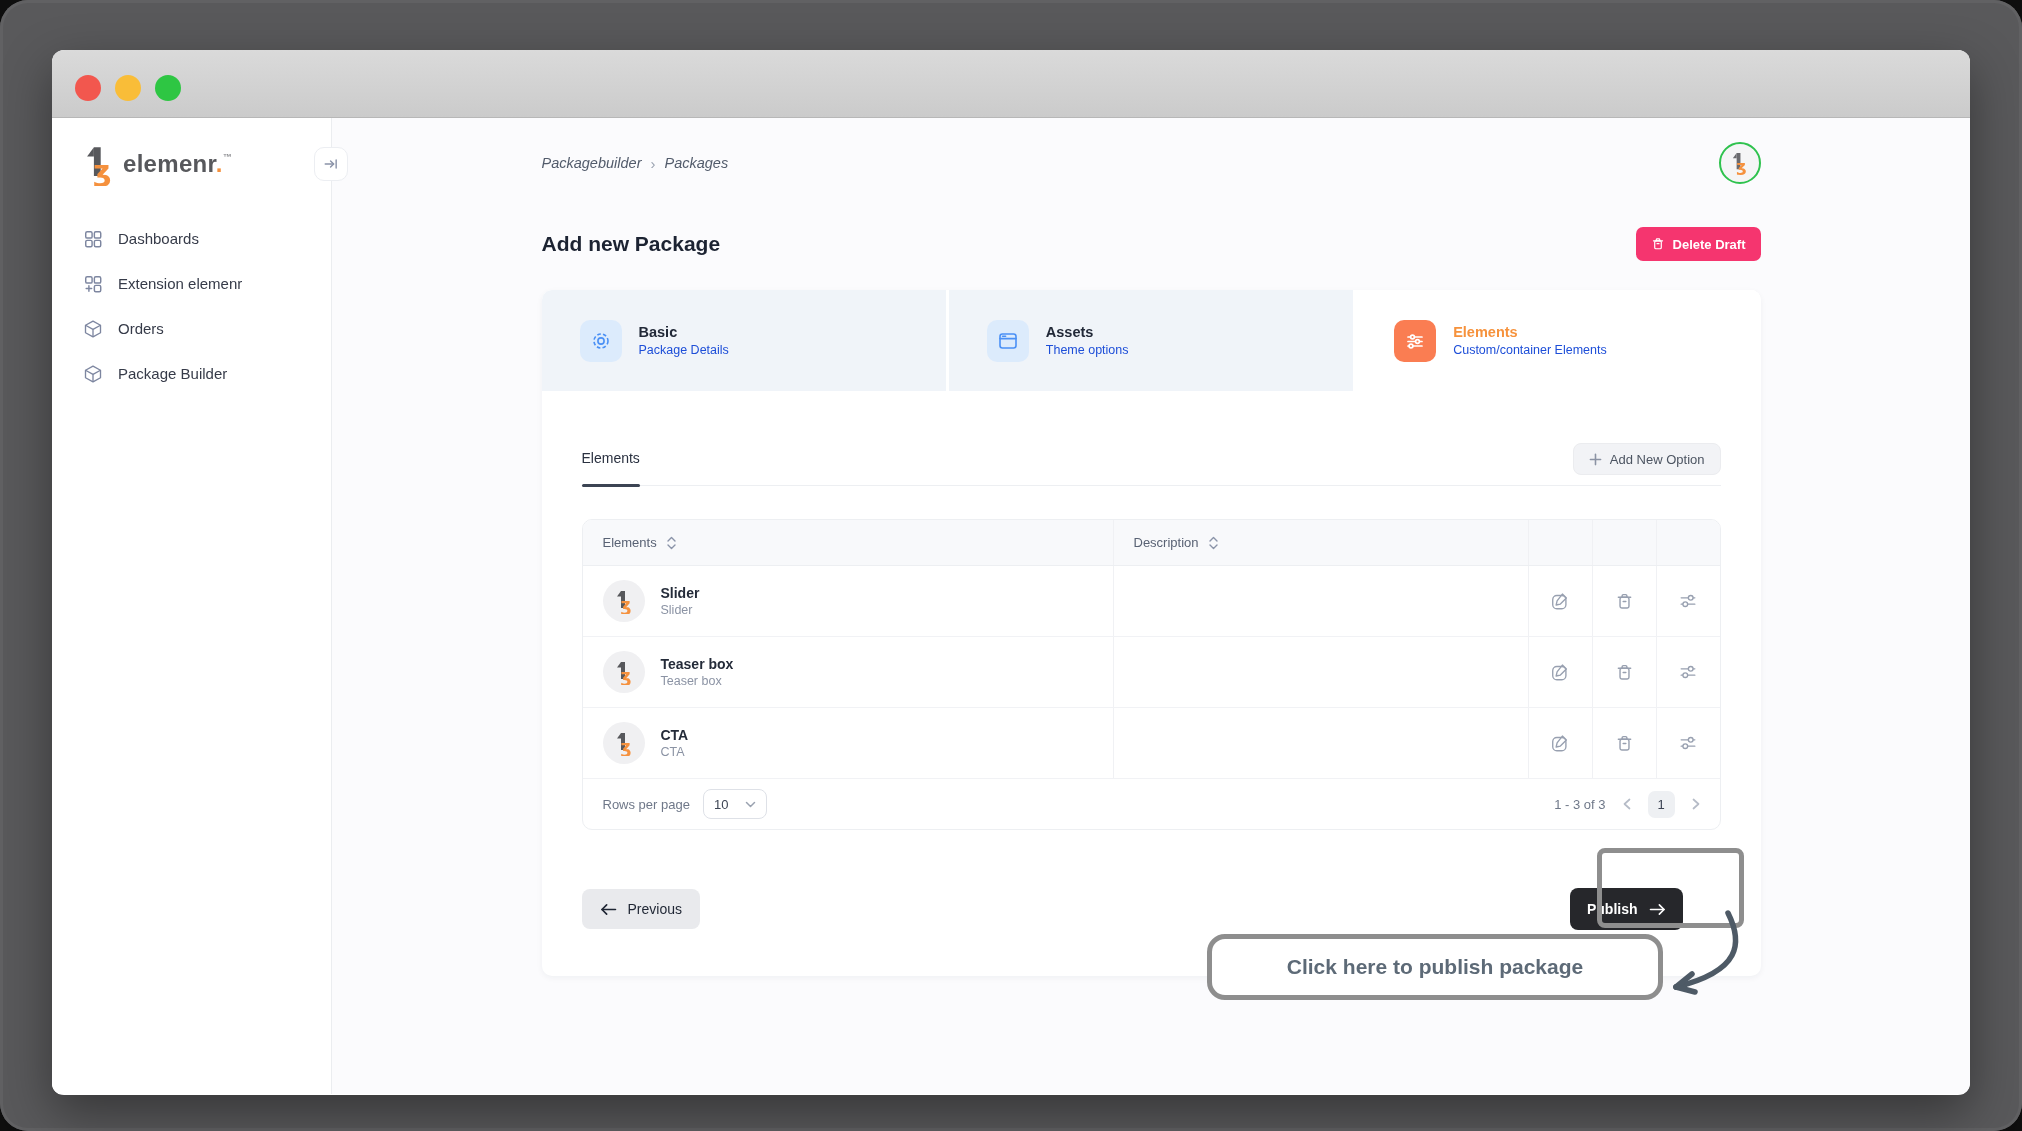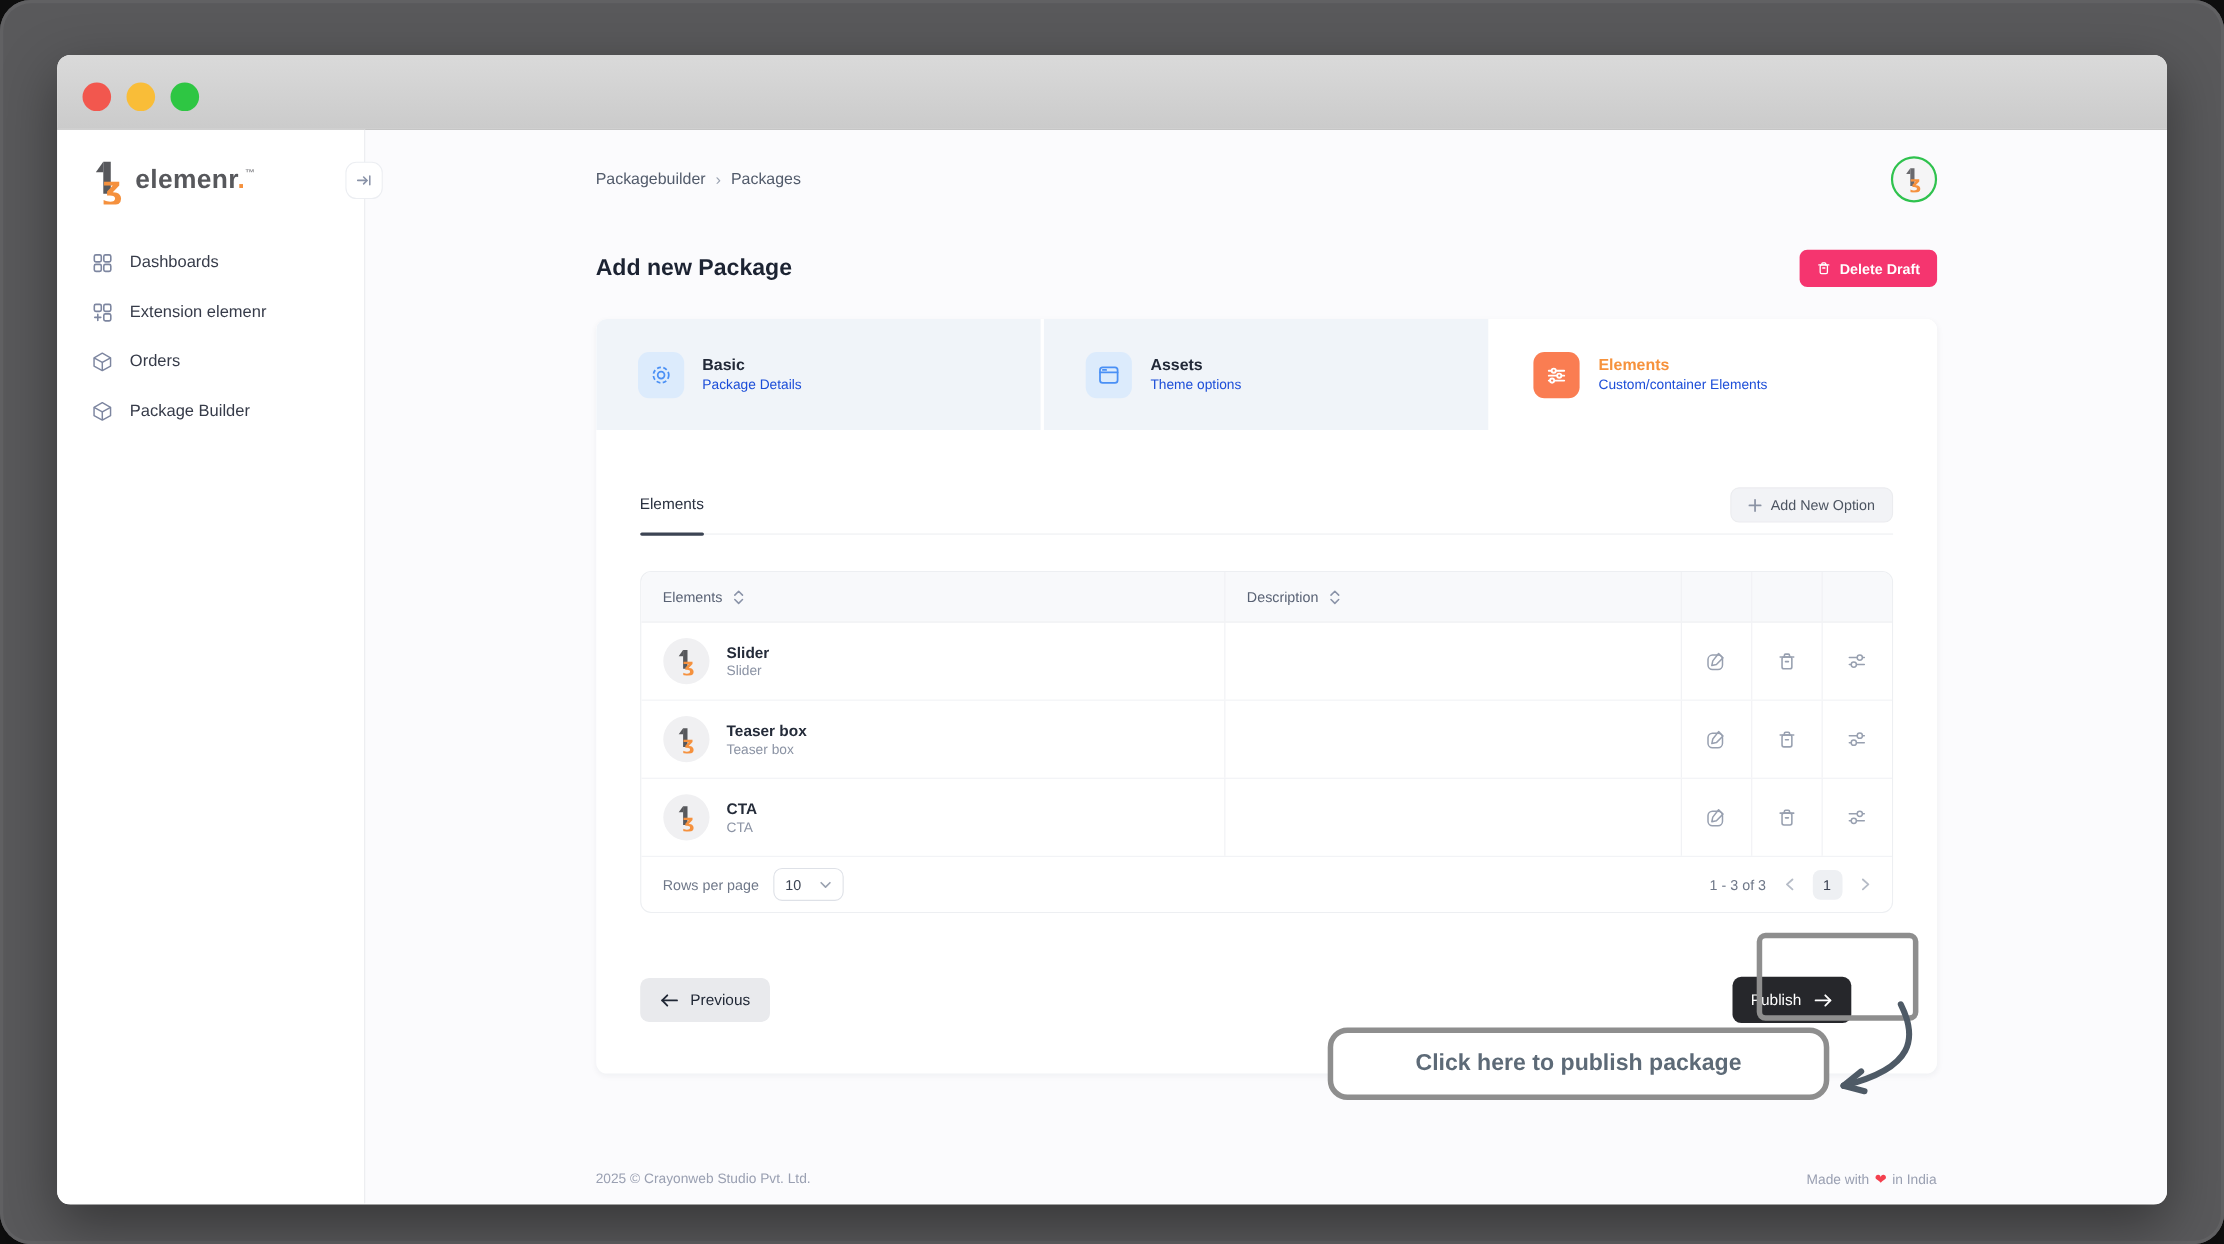--- a/index.html
+++ b/index.html
@@ -24,21 +24,21 @@
   .brand-tm { font-size:9px; color:#8a8b8f; vertical-align:top; line-height:26px; }
   .collapse-btn { position:absolute; right:-17px; top:29px; width:34px; height:34px; background:#fff; border:1px solid #eceef2; border-radius:10px; display:flex; align-items:center; justify-content:center; cursor:pointer; z-index:5; }
   .nav { margin-top:28px; display:flex; flex-direction:column; }
   .nav-item { display:flex; align-items:center; gap:15px; height:45px; padding-left:31px; font-size:15px; color:#363b49; font-weight:500; cursor:pointer; }
 
   
   .main { flex:1; position:relative; }
   .content { width:1219px; margin:0 auto; }
   .topbar { display:flex; justify-content:space-between; align-items:center; margin-top:24px; height:42px; }
   .breadcrumb { font-size:14.5px; color:#525b6b; display:flex; gap:9px; align-items:center; }
-  .crumb { cursor:pointer; }
+  .crumb { cursor:pointer;font-style:italic; }
   .crumb-sep { color:#9aa2b0; font-size:15px; }
   .avatar { width:42px; height:42px; border-radius:50%; border:2px solid #2fc24e; background:#f5f5f6; display:flex; align-items:center; justify-content:center; cursor:pointer; }
 
   .title-row { display:flex; justify-content:space-between; align-items:center; margin-top:42px; height:36px; }
   .page-title { font-size:21px; font-weight:700; color:#1c2332; }
   .delete-btn { display:flex; align-items:center; gap:8px; height:34px; padding:0 15px; background:#f5356f; color:#fff; border:none; border-radius:7px; font-size:13px; font-weight:700; cursor:pointer; font-family:inherit; }
 
   
   .card { margin-top:28px; background:#fff; border-radius:10px; box-shadow:0 2px 6px rgba(20,30,50,.05); padding-bottom:46px; }
   .steps { display:flex; gap:3px; background:#fff; border-radius:10px 10px 0 0; overflow:hidden; }
@@ -72,21 +72,21 @@
   .t-foot { height:50px; display:flex; justify-content:space-between; align-items:center; padding:0 20px; font-size:13px; color:#6f7889; }
   .rpp { display:flex; align-items:center; gap:13px; }
   .select { width:64px; height:30px; border:1px solid #dee1e7; border-radius:8px; display:flex; align-items:center; justify-content:space-between; padding:0 10px; color:#3d4554; cursor:pointer; background:#fff; }
   .pager { display:flex; align-items:center; gap:17px; }
   .page-box { width:27px; height:27px; background:#eef0f3; border-radius:7px; display:flex; align-items:center; justify-content:center; color:#3b4252; font-size:13px; cursor:pointer; }
   .pg-chev { display:flex; align-items:center; cursor:pointer; }
 
   
   .nav-btns { display:flex; justify-content:space-between; align-items:center; margin-top:58px; }
   .prev-btn { height:40px; padding:0 18px; background:#e9eaed; border:none; border-radius:8px; color:#1f2634; font-size:14px; display:flex; align-items:center; gap:11px; cursor:pointer; font-family:inherit; }
-  .publish-btn { height:42px; padding:0 17px; background:#26272b; border:none; border-radius:8px; color:#fff; font-size:14px; font-weight:400; display:flex; align-items:center; gap:11px; cursor:pointer; font-family:inherit; margin-right:38px; }
+  .publish-btn { height:42px; padding:0 17px; background:#26272b; border:none; border-radius:8px; color:#fff; font-size:14px; font-weight:700; display:flex; align-items:center; gap:11px; cursor:pointer; font-family:inherit; margin-right:38px; }
 
   .page-footer { display:flex; justify-content:space-between; margin-top:88px; font-size:12.5px; color:#9aa0b2; }
   .made { display:flex; gap:5px; align-items:center; }
   .heart { color:#f4404e; font-size:13px; }
 
   
   .anno { position:absolute; inset:0; pointer-events:none; z-index:50; }
   .hl-box { position:absolute; left:1597px; top:848px; width:147px; height:80px; border:5px solid #8e8e8e; border-radius:8px; }
   .callout { position:absolute; left:1207px; top:934px; width:456px; height:66px; background:#fff; border:5px solid #8e8e8e; border-radius:18px; display:flex; align-items:center; justify-content:center; font-size:21px; font-weight:700; color:#5d6a77; }
   .arrow-svg { position:absolute; left:1640px; top:903px; }
@@ -434,28 +434,20 @@
                   <span>Publish</span>
                   <svg width="17" height="13" viewBox="0 0 18 14" fill="none" stroke="#fff" stroke-width="1.8" stroke-linecap="round" stroke-linejoin="round">
                     <path d="M1.5 7 H16"></path>
                       <path d="M11 2 L16 7 L11 12"></path>
                   </svg>
                 </button>
               </div>
             </div>
           </div>
 
-          <div class="page-footer">
-            <span>2025 ©  Crayonweb Studio Pvt. Ltd.</span>
-            <span class="made">
-              <span>Made with</span>
-              <span class="heart">❤</span>
-              <span>in India</span>
-            </span>
-          </div>
 
         </div>
       </div>
     </div>
   </div>
 
   <div class="anno">
     <div class="hl-box"></div>
     <svg class="arrow-svg" width="115" height="105" viewBox="0 0 115 105" fill="none" stroke="#4e5a66" stroke-width="5.5" stroke-linecap="round" stroke-linejoin="round">
       <path d="M88 10 C 103 40, 101 68, 36 84"></path>

